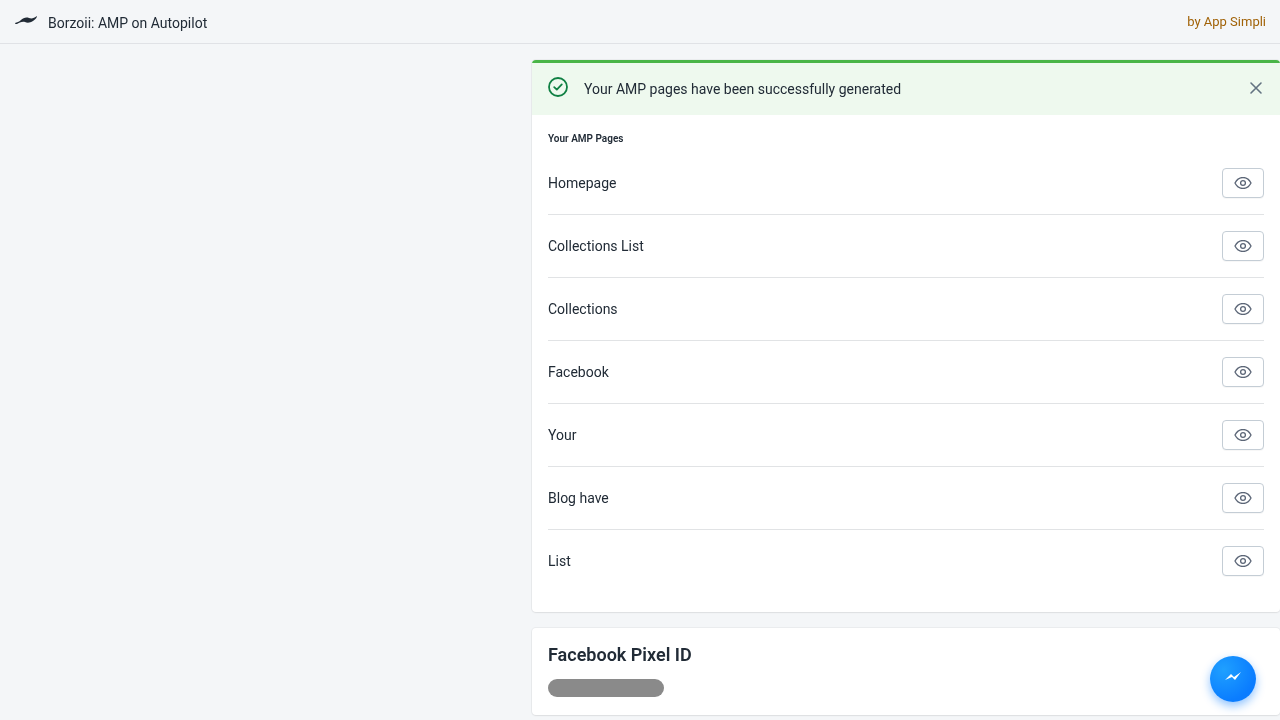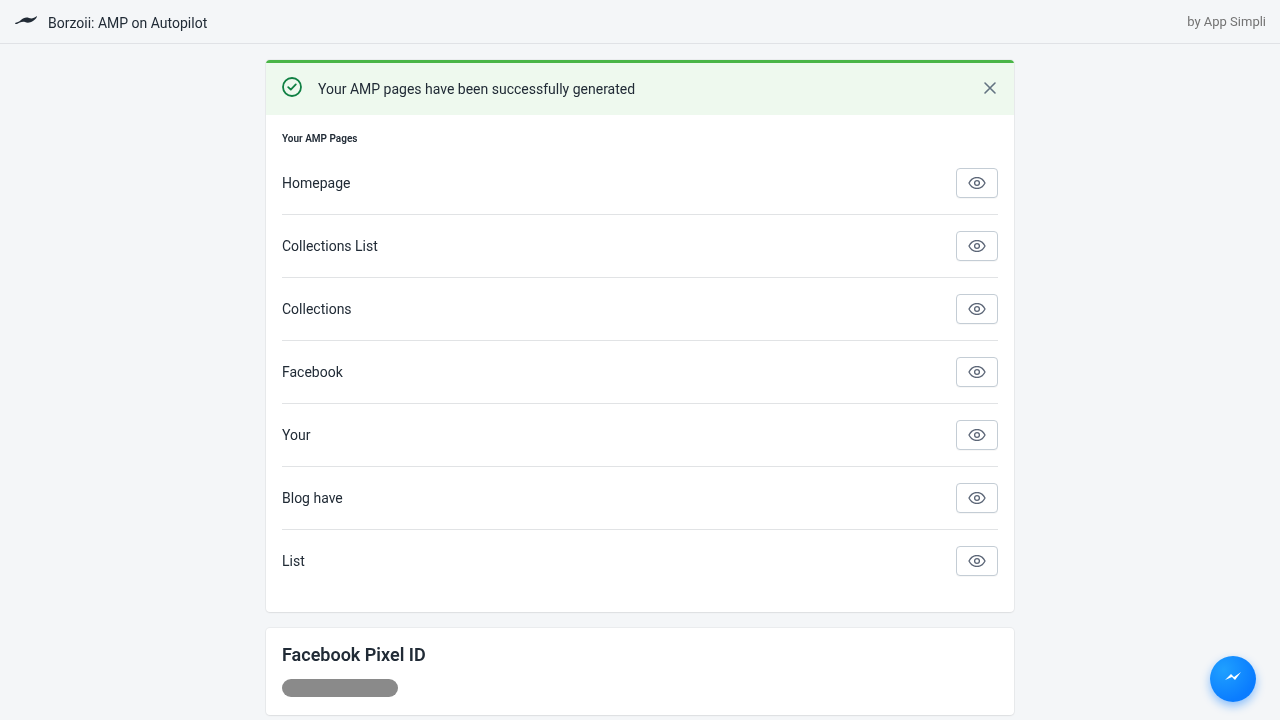--- a/index.html
+++ b/index.html
@@ -25,26 +25,26 @@
     align-items: flex-end;
     gap: 10px;
   }
   .topbar-left svg { flex-shrink: 0; }
   .app-title {
     font-size: 14px;
     color: #212b36;
   }
   .by-company {
     font-size: 13px;
-    color: #737373;
+    color: #a16207;
     text-align: center;
   }
   .content {
     display: flex;
-    justify-content: center;
+    justify-content: flex-end;
     padding-top: 16px;
   }
   .column {
     width: 748px;
     display: flex;
     flex-direction: column;
     gap: 16px;
   }
   .card {
     background: #ffffff;

